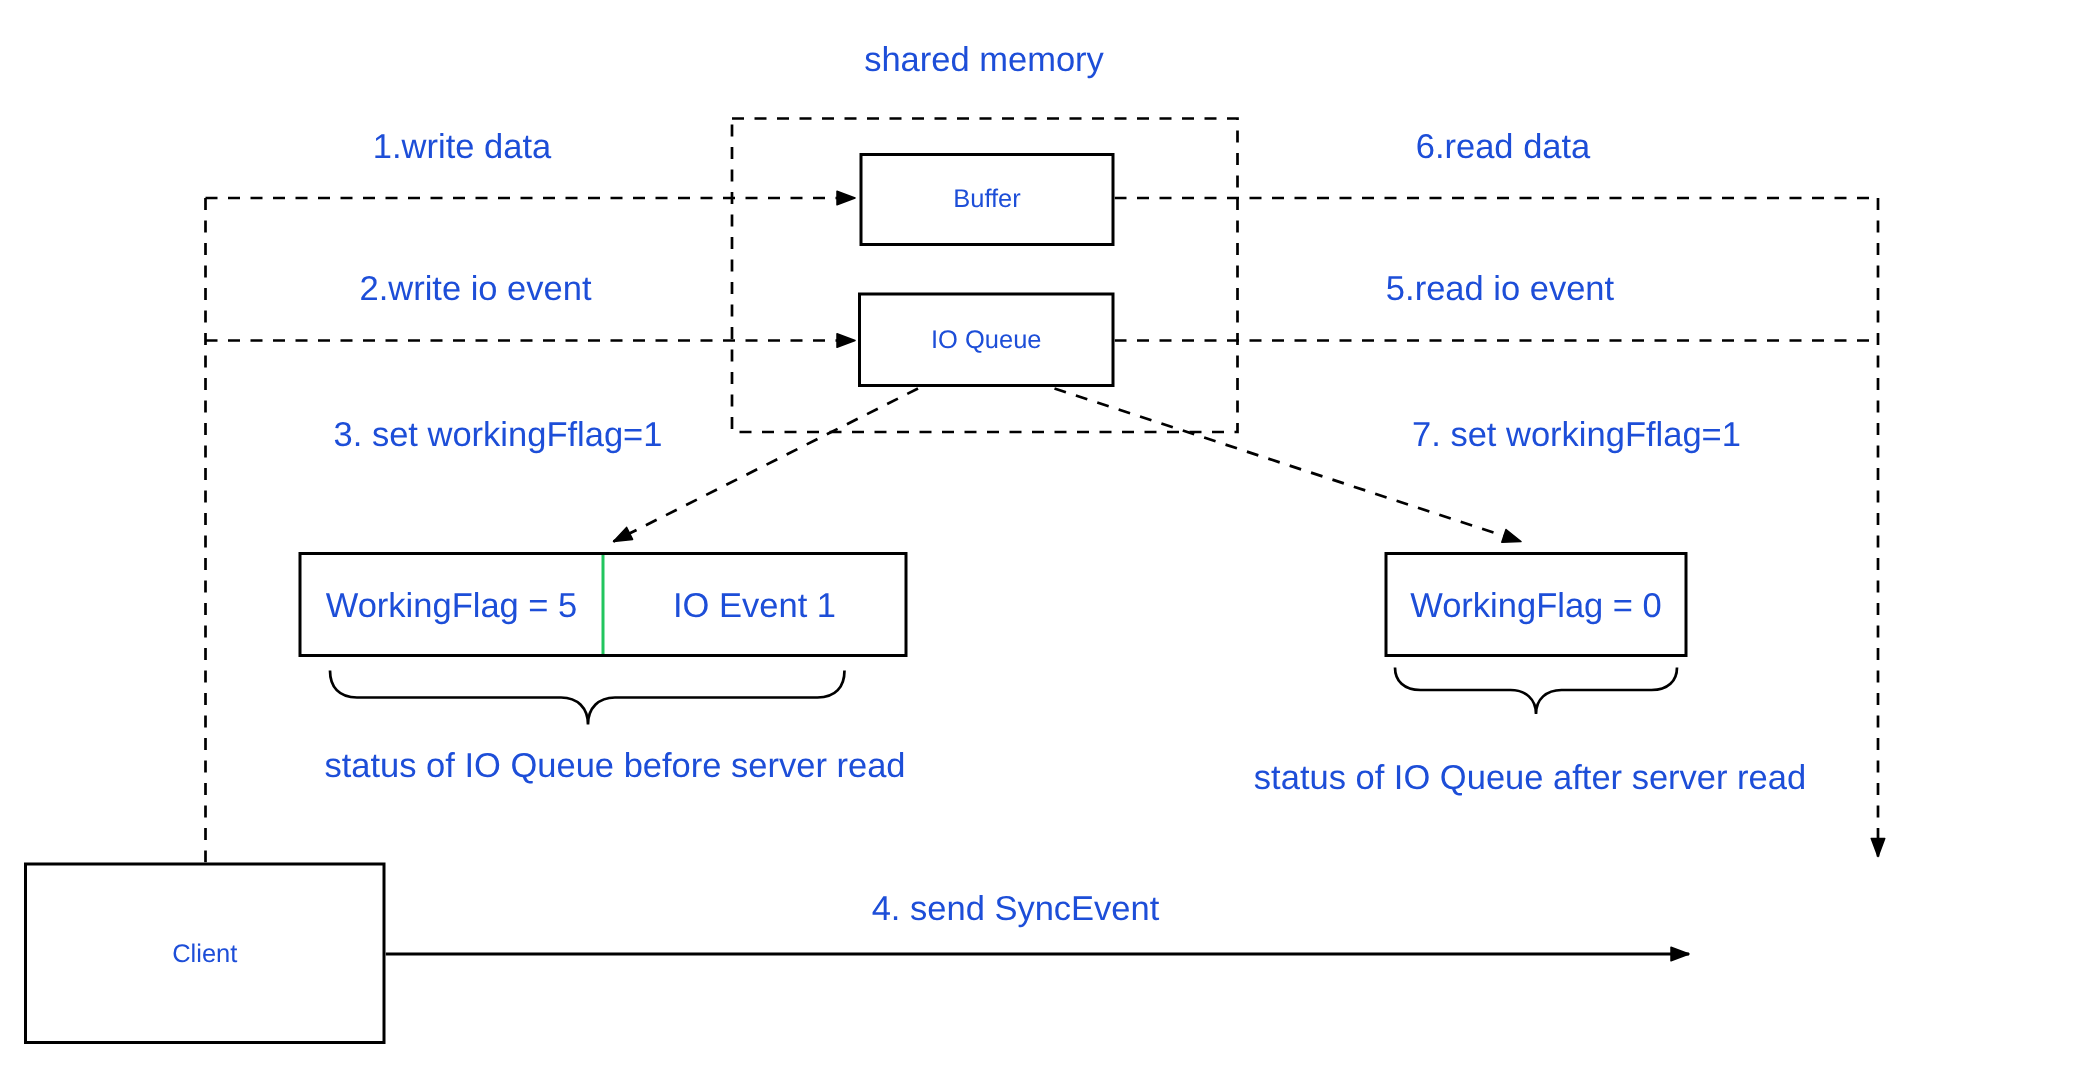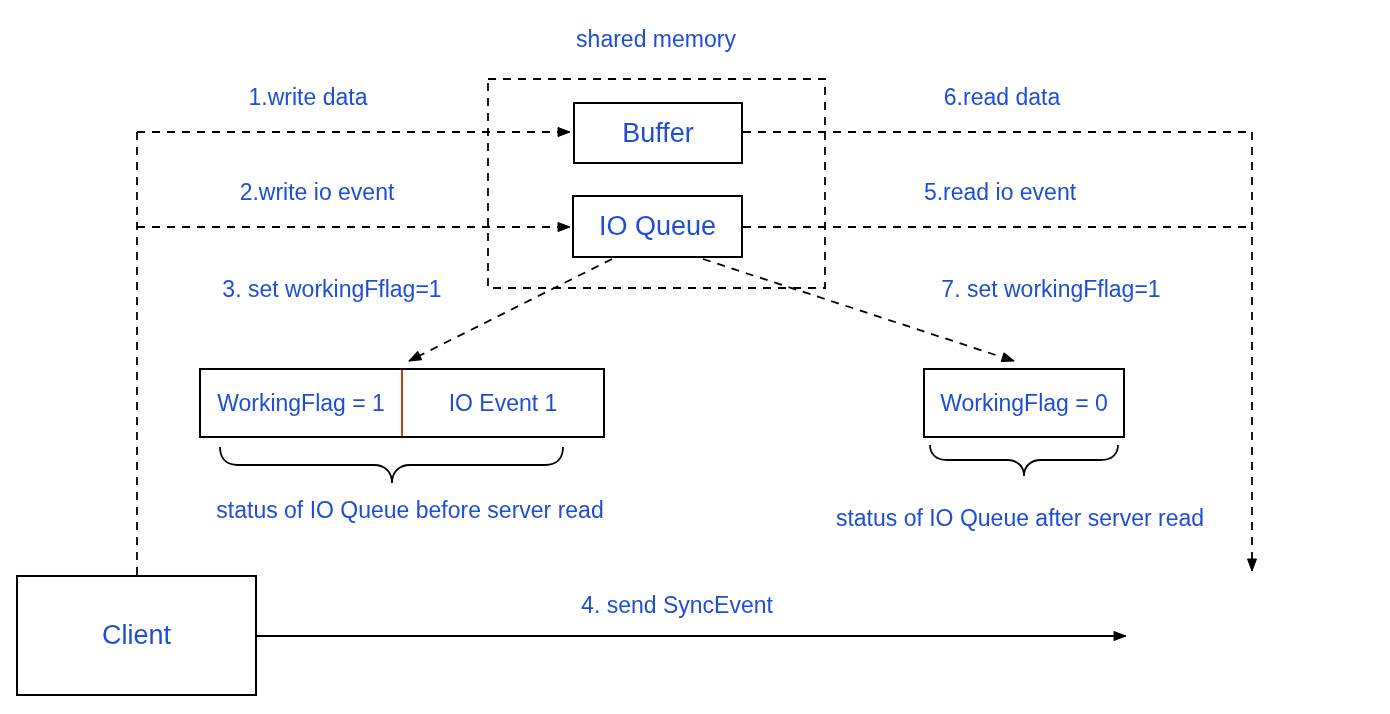--- a/index.html
+++ b/index.html
@@ -23,41 +23,41 @@
     width: 1390px;
     height: 714px;
   }
   .node {
     position: absolute;
     border: 2px solid #000000;
     background: #ffffff;
     display: flex;
     align-items: center;
     justify-content: center;
-    font-size: 27px;
+    font-size: 17px;
     box-sizing: border-box;
     white-space: nowrap;
   }
   .status-box {
     position: absolute;
     border: 2px solid #000000;
     background: #ffffff;
     display: flex;
     box-sizing: border-box;
   }
   .status-cell {
     flex: 1;
     display: flex;
     align-items: center;
     justify-content: center;
     font-size: 23px;
     white-space: nowrap;
   }
   .status-cell.divided {
-    border-left: 2px solid #c2410c;
+    border-left: 2px solid #22c55e;
   }
   .label {
     position: absolute;
     font-size: 23px;
     line-height: 1.15;
     white-space: nowrap;
     transform: translateX(-50%);
   }
 </style>
 </head>
@@ -107,21 +107,21 @@
   <div class="node" style="left:572px; top:195px; width:171px; height:63px;">
     <span>IO Queue</span>
   </div>
 
   <div class="node" style="left:16px; top:575px; width:241px; height:121px;">
     <span>Client</span>
   </div>
 
   <div class="status-box" style="left:199px; top:368px; width:406px; height:70px;">
     <div class="status-cell">
-      <span>WorkingFlag = 1</span>
+      <span>WorkingFlag = 5</span>
     </div>
     <div class="status-cell divided">
       <span>IO Event 1</span>
     </div>
   </div>
 
   <div class="status-box" style="left:923px; top:368px; width:202px; height:70px;">
     <div class="status-cell">
       <span>WorkingFlag = 0</span>
     </div>

